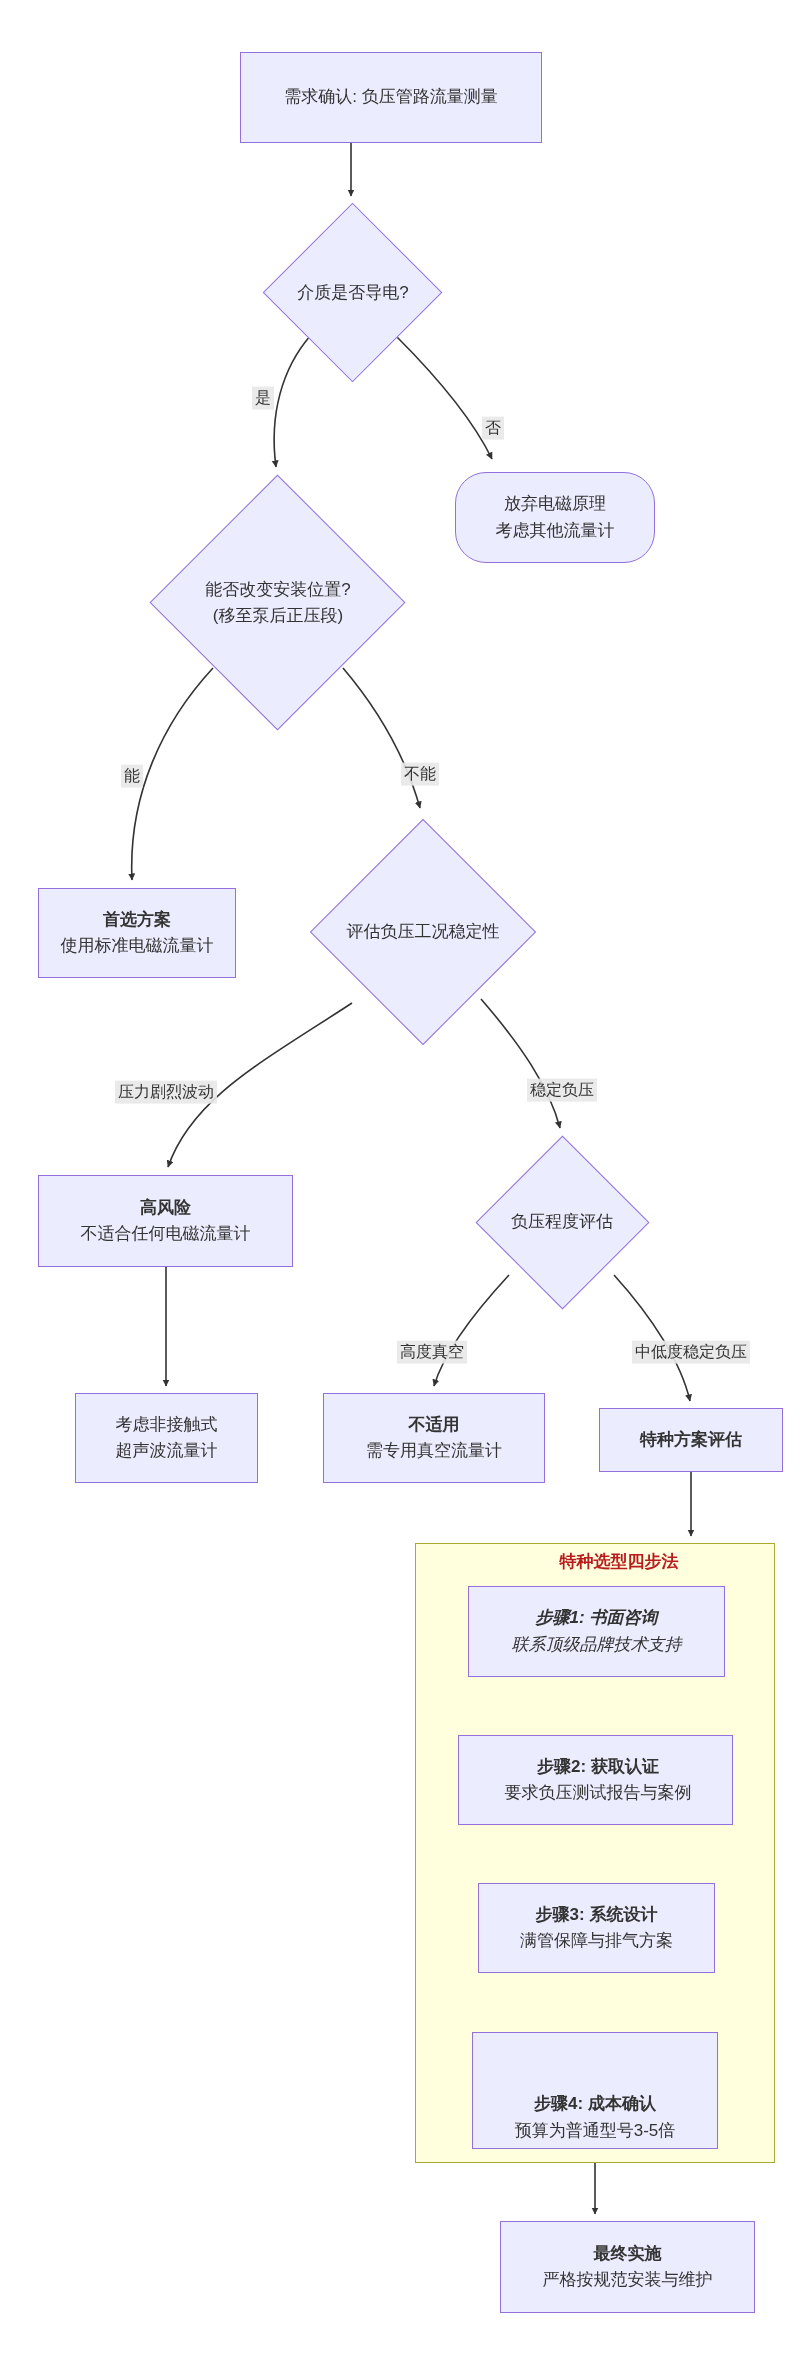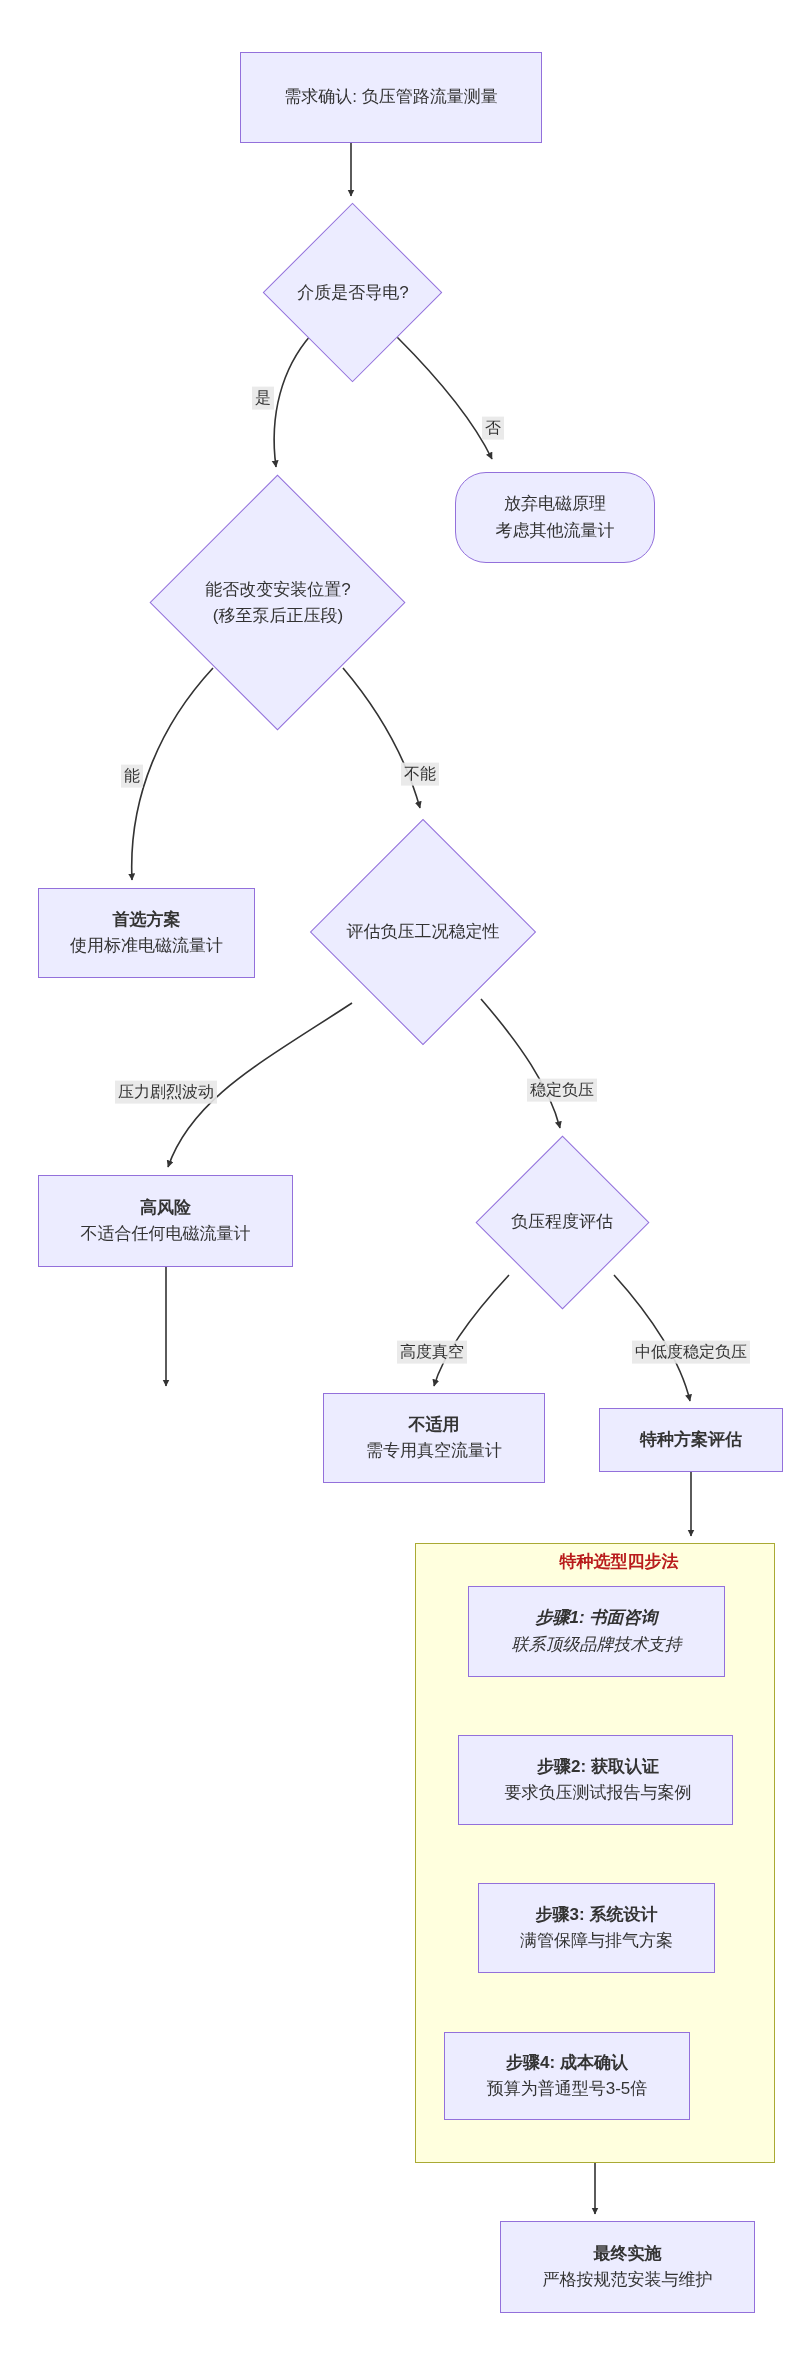--- a/index.html
+++ b/index.html
@@ -32,31 +32,31 @@
     position:absolute;left:415px;top:1543px;width:360px;height:620px;
     background:#FFFFDE;border:1px solid #AAAA33;box-sizing:border-box;
   }
   #cluster-title{
     position:absolute;left:415px;top:1550px;width:408px;text-align:center;
     font-size:17px;font-weight:600;color:#b91c1c;
   }
   
   #n-start{left:200px;top:52px;width:302px;height:91px;padding:4px 28px;margin-left:40px;}
   #n-abandon{left:455px;top:472px;width:200px;height:91px;border-radius:31px;}
-  #n-preferred{left:38px;top:888px;width:217px;height:90px;}
+  #n-preferred{left:38px;top:888px;width:198px;height:90px;}
   #n-highrisk{left:38px;top:1175px;width:255px;height:92px;}
   #n-ultrasonic{left:75px;top:1393px;width:183px;height:90px;}
   #n-notapplicable{left:323px;top:1393px;width:222px;height:90px;}
   #n-special{left:599px;top:1408px;width:184px;height:64px;}
   #n-final{left:468px;top:2221px;width:255px;height:92px;margin-left:32px;}
   
   #n-step1{left:468px;top:1586px;width:257px;height:91px;font-style:italic;}
   #n-step2{left:458px;top:1735px;width:275px;height:90px;padding-left:15px;}
   #n-step3{left:478px;top:1883px;width:237px;height:90px;}
-  #n-step4{left:444px;top:2032px;width:246px;height:88px;}
+  #n-step4{left:472px;top:2032px;width:246px;height:117px;justify-content:flex-end;}
   
   #d-conductive{left:289px;top:229px;width:127px;height:127px;}
   #d-conductive-label{left:253px;top:280px;width:200px;}
   #d-relocate{left:187px;top:512px;width:181px;height:181px;}
   #d-relocate-label{left:158px;top:577px;width:240px;}
   #d-stability{left:343px;top:852px;width:160px;height:160px;}
   #d-stability-label{left:323px;top:919px;width:200px;}
   #d-degree{left:501px;top:1161px;width:123px;height:123px;}
   #d-degree-label{left:482px;top:1209px;width:160px;}
 </style>
@@ -113,20 +113,24 @@
   <div class="node" id="n-preferred">
     <div class="bold">首选方案</div>
     <div>使用标准电磁流量计</div>
   </div>
 
   <div class="node" id="n-highrisk">
     <div class="bold">高风险</div>
     <div>不适合任何电磁流量计</div>
   </div>
 
+  <div class="node" id="n-ultrasonic">
+    <div>考虑非接触式</div>
+    <div>超声波流量计</div>
+  </div>
 
   <div class="node" id="n-notapplicable">
     <div class="bold">不适用</div>
     <div>需专用真空流量计</div>
   </div>
 
   <div class="node" id="n-special">
     <div class="bold">特种方案评估</div>
   </div>
 

